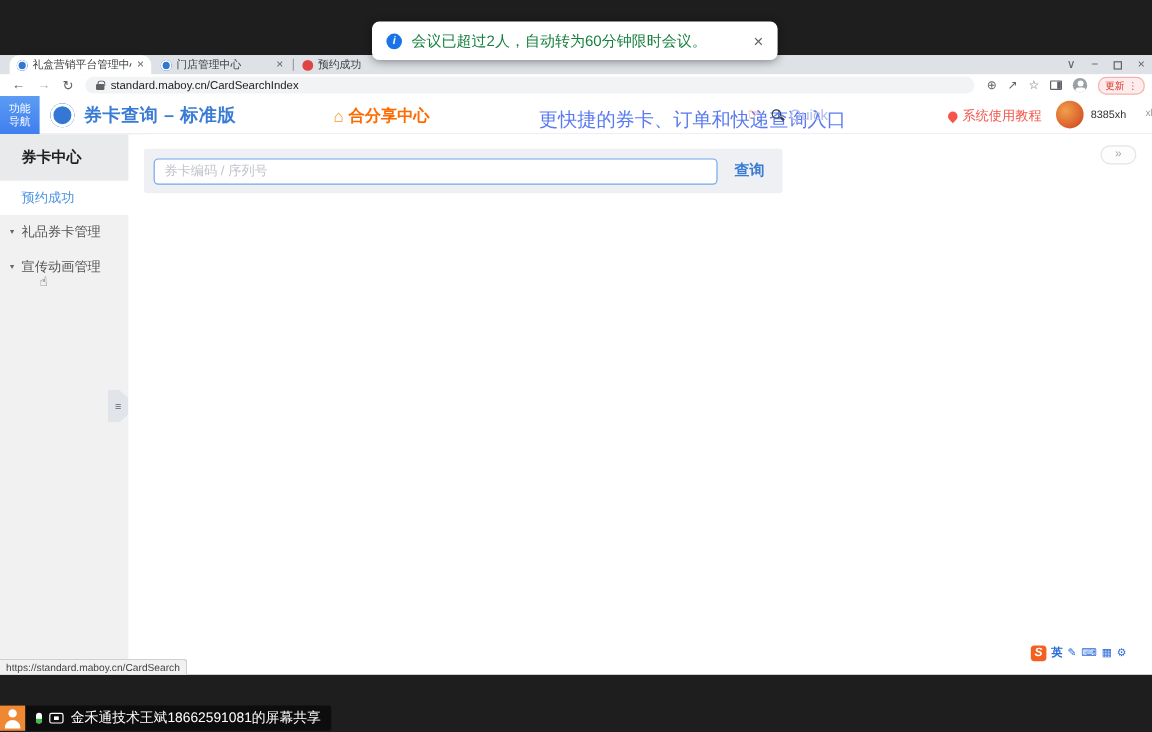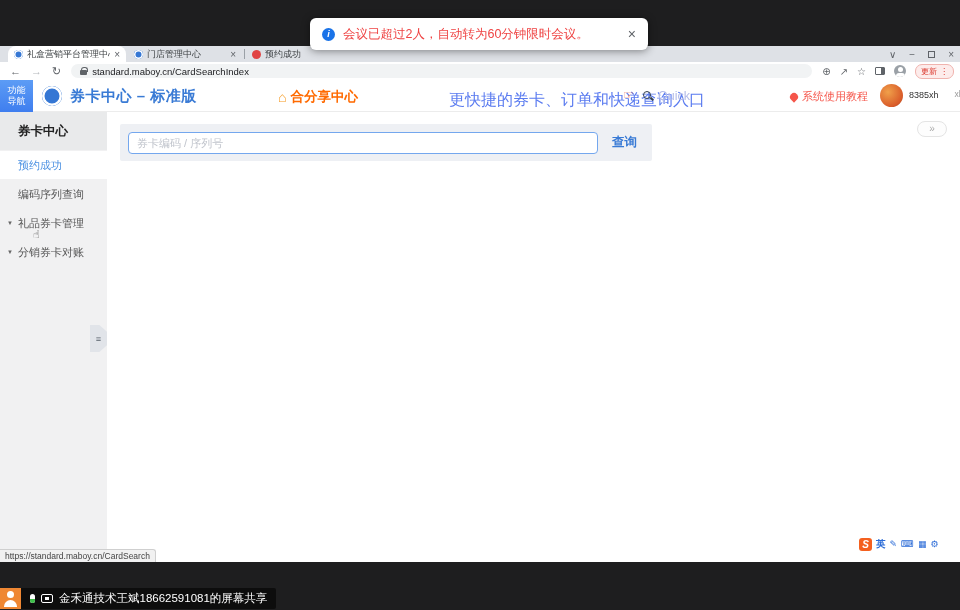--- a/index.html
+++ b/index.html
@@ -77,21 +77,21 @@
   .searchinput { position:absolute; left:8px; top:8px; width:470px; height:22px; border:1px solid #74a7ee; border-radius:4px; padding:0 8px; font-size:11px; color:#333; background:#fff; outline:none; font-family:inherit; }
   .searchinput::placeholder { color:#c0c4cc; }
   .querybtn { position:absolute; left:492px; top:10px; font-size:12.5px; font-weight:bold; color:#3a7bd5; background:none; border:none; cursor:pointer; font-family:inherit; }
   .expandpill { position:absolute; right:13px; top:9px; width:30px; height:16px; border:1px solid #e4e4e4; border-radius:9px; background:#fdfdfd; color:#a9a9a9; font-size:10px; text-align:center; line-height:14px; }
 
   .linkpreview { position:absolute; left:0; bottom:0; height:13px; line-height:12px; background:#f1f1f1; border-top:1px solid #cfcfcf; border-right:1px solid #cfcfcf; border-radius:0 3px 0 0; font-size:8.5px; color:#444; padding:0 5px; white-space:nowrap; }
 
   
   .banner { position:absolute; left:310px; top:18px; height:32px; width:338px; background:#fff; border-radius:6px; box-shadow:0 1px 8px rgba(0,0,0,.45); display:flex; align-items:center; gap:8px; padding:0 12px; z-index:10; }
   .infoicon { width:13px; height:13px; border-radius:50%; background:#1a73e8; color:#fff; font-size:9px; font-weight:bold; text-align:center; line-height:13px; flex:0 0 auto; font-style:italic; }
-  .bannermsg { font-size:12.5px; color:#ef4444; white-space:nowrap; }
+  .bannermsg { font-size:12.5px; color:#15803d; white-space:nowrap; }
   .bannerclose { font-size:14px; color:#5f6368; margin-left:auto; }
 
   .imebar { position:absolute; left:856px; top:537px; height:15px; display:flex; align-items:center; gap:4px; background:#fff; padding:0 3px; border-radius:2px; z-index:5; }
   .slogo { width:13px; height:13px; background:#f4601f; border-radius:3px; color:#fff; font-weight:bold; font-style:italic; font-size:10px; text-align:center; line-height:13px; }
   .imemode { font-size:9.5px; font-weight:bold; color:#2b6bd7; }
   .imeglyph { font-size:9px; color:#2b6bd7; line-height:1; }
 
   .sharebar { position:absolute; left:0; top:588px; height:21px; display:flex; z-index:6; }
   .personsq { width:21px; height:21px; background:#ef8733; position:relative; flex:0 0 auto; }
   .personsq::before { content:''; position:absolute; left:7px; top:3px; width:7px; height:7px; border-radius:50%; background:#fff; }
@@ -154,21 +154,21 @@
         </span>
       </div>
     </div>
 
     <div class="appheader">
       <div class="navbox">
         <span>功能</span>
         <span>导航</span>
       </div>
       <span class="applogo"></span>
-      <span class="brand">券卡中心 – 标准版</span>
+      <span class="brand">券卡查询 – 标准版</span>
       <div class="sharecenter">
         <span class="houseicon">⌂</span>
         <span class="sharecenter-label">合分享中心</span>
       </div>
       <span class="quicktip">更快捷的券卡、订单和快递查询入口</span>
       <span class="pointericon">☞</span>
       <span class="magicon"></span>
       <span class="quicklabel">Quick</span>
       <div class="tutorial">
         <span class="pinicon"></span>
@@ -180,28 +180,27 @@
           <span class="username">8385xh</span>
           <span class="useralias">xh</span>
         </span>
       </div>
     </div>
 
     <div class="content">
       <div class="sidebar">
         <div class="side-section">券卡中心</div>
         <div class="side-item active">预约成功</div>
-        <div class="side-item">编码序列查询</div>
         <div class="side-item">
           <span class="side-caret">▼</span>
           <span>礼品券卡管理</span>
         </div>
         <div class="side-item">
           <span class="side-caret">▼</span>
-          <span>分销券卡对账</span>
+          <span>宣传动画管理</span>
         </div>
         <span class="handcursor">☝</span>
       </div>
       <div class="collapse-handle">
         <span>≡</span>
       </div>
 
       <div class="mainarea">
         <div class="searchpanel">
           <input class="searchinput" placeholder="券卡编码 / 序列号" style="">

